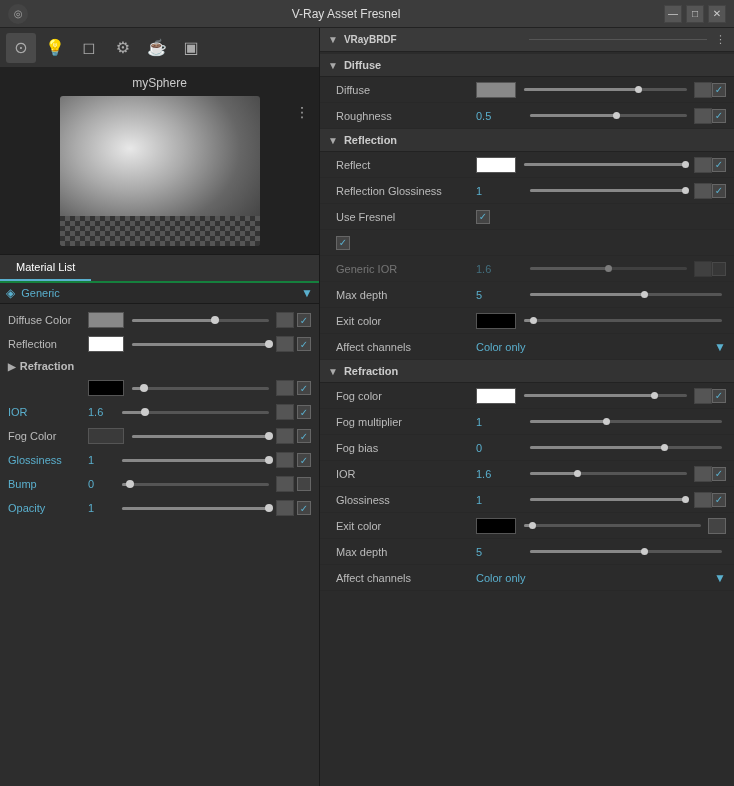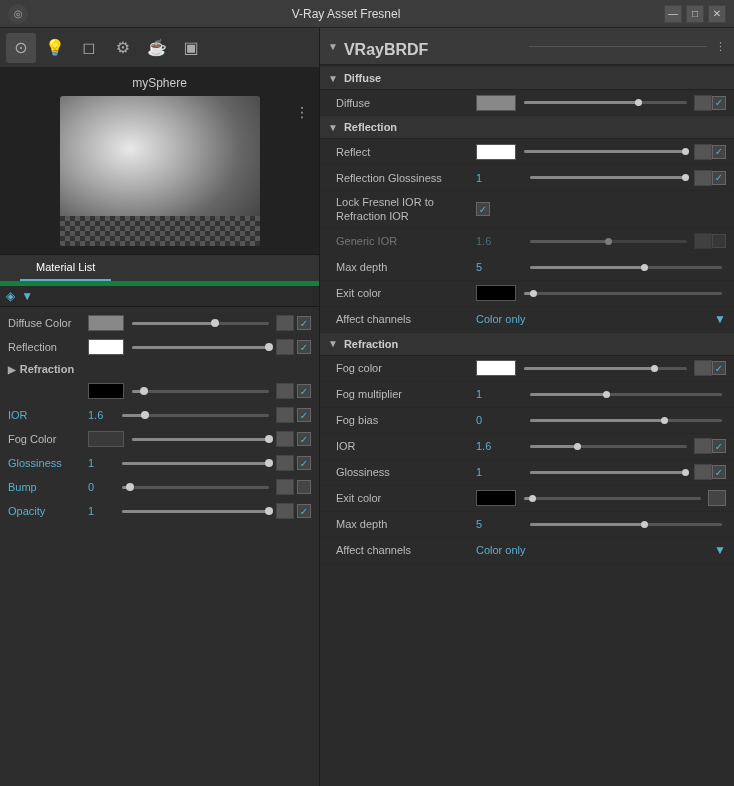--- a/index.html
+++ b/index.html
@@ -114,22 +114,21 @@
       position: absolute;
       right: 10px;
       top: 36px;
       color: #aaa;
       font-size: 14px;
       cursor: pointer;
     }
     .tabs-row {
       display: flex;
       background: #333;
-      border-bottom: 5px solid #15803d;
-      padding-left: 20px;
+      border-bottom: 2px solid #15803d;
     }
     .tab {
       padding: 6px 16px;
       font-size: 11px;
       color: #aaa;
       cursor: pointer;
       border-bottom: 2px solid transparent;
     }
     .tab.active {
       color: #fff;
@@ -348,21 +347,21 @@
       font-size: 12px;
     }
     .vrbrdf-section {
       display: flex;
       align-items: center;
       background: #3a3a3a;
       padding: 5px 8px;
       border-bottom: 1px solid #222;
     }
     .vrbrdf-arrow { color: #aaa; margin-right: 6px; font-size: 10px; }
-    .vrbrdf-title { flex: 1; font-size: 16px; color: #ccc; font-weight: bold; margin-top: 8px; }
+    .vrbrdf-title { flex: 1; font-size: 10px; color: #ccc; font-weight: bold; }
     .vrbrdf-line { flex: 1; height: 1px; background: #555; margin: 0 8px; }
     .vrbrdf-more { color: #aaa; cursor: pointer; }
     ::-webkit-scrollbar { width: 6px; }
     ::-webkit-scrollbar-track { background: #2a2a2a; }
     ::-webkit-scrollbar-thumb { background: #555; border-radius: 3px; }
   </style>
 </head>
 <body>
 
 <div class="title-bar">
@@ -395,20 +394,21 @@
       </div>
       <div class="preview-options-btn">⋮</div>
     </div>
 
     <div class="tabs-row">
       <div class="tab active">Material List</div>
     </div>
 
     <div class="material-selector">
       <span class="material-icon">◈</span>
+      <span class="material-name">Generic</span>
       <span class="material-arrow">▼</span>
     </div>
 
     <div class="left-properties">
 
       <div class="prop-row">
         <span class="prop-label">Diffuse Color</span>
         <div class="color-swatch swatch-gray"></div>
         <div class="slider-track">
           <div class="slider-fill" style="width:60%"></div>
@@ -522,20 +522,30 @@
         <span class="right-prop-label">Diffuse</span>
         <div class="right-color-swatch swatch-gray"></div>
         <div class="right-slider">
           <div class="right-slider-fill" style="width:70%"></div>
           <div class="right-slider-thumb" style="left:68%"></div>
         </div>
         <div class="right-texture-btn"></div>
         <div class="right-checkbox checked"></div>
       </div>
 
+      <div class="right-prop-row">
+        <span class="right-prop-label">Roughness</span>
+        <span class="right-prop-value">0.5</span>
+        <div class="right-slider">
+          <div class="right-slider-fill" style="width:55%"></div>
+          <div class="right-slider-thumb" style="left:53%"></div>
+        </div>
+        <div class="right-texture-btn"></div>
+        <div class="right-checkbox checked"></div>
+      </div>
 
       <div class="right-section-header">
         <span class="right-section-arrow">▼</span>
         <span>Reflection</span>
       </div>
 
       <div class="right-prop-row">
         <span class="right-prop-label">Reflect</span>
         <div class="right-color-swatch swatch-white"></div>
         <div class="right-slider">
@@ -550,23 +560,26 @@
         <span class="right-prop-label">Reflection Glossiness</span>
         <span class="right-prop-value">1</span>
         <div class="right-slider">
           <div class="right-slider-fill" style="width:100%"></div>
           <div class="right-slider-thumb" style="left:97%"></div>
         </div>
         <div class="right-texture-btn"></div>
         <div class="right-checkbox checked"></div>
       </div>
 
-
-      <div class="right-prop-row">
-        <span class="right-prop-label" style="white-space:normal;line-height:1.3">Lock Fresnel IOR to<br>Refraction IOR</span>
+      <div class="right-prop-row">
+        <span class="right-prop-label">Use Fresnel</span>
+        <div class="right-checkbox checked"></div>
+      </div>
+
+      <div class="right-prop-row">
         <div class="right-checkbox checked"></div>
       </div>
 
       <div class="right-prop-row" style="opacity:0.5">
         <span class="right-prop-label">Generic IOR</span>
         <span class="right-prop-value">1.6</span>
         <div class="right-slider">
           <div class="right-slider-fill" style="width:50%"></div>
           <div class="right-slider-thumb" style="left:48%"></div>
         </div>

